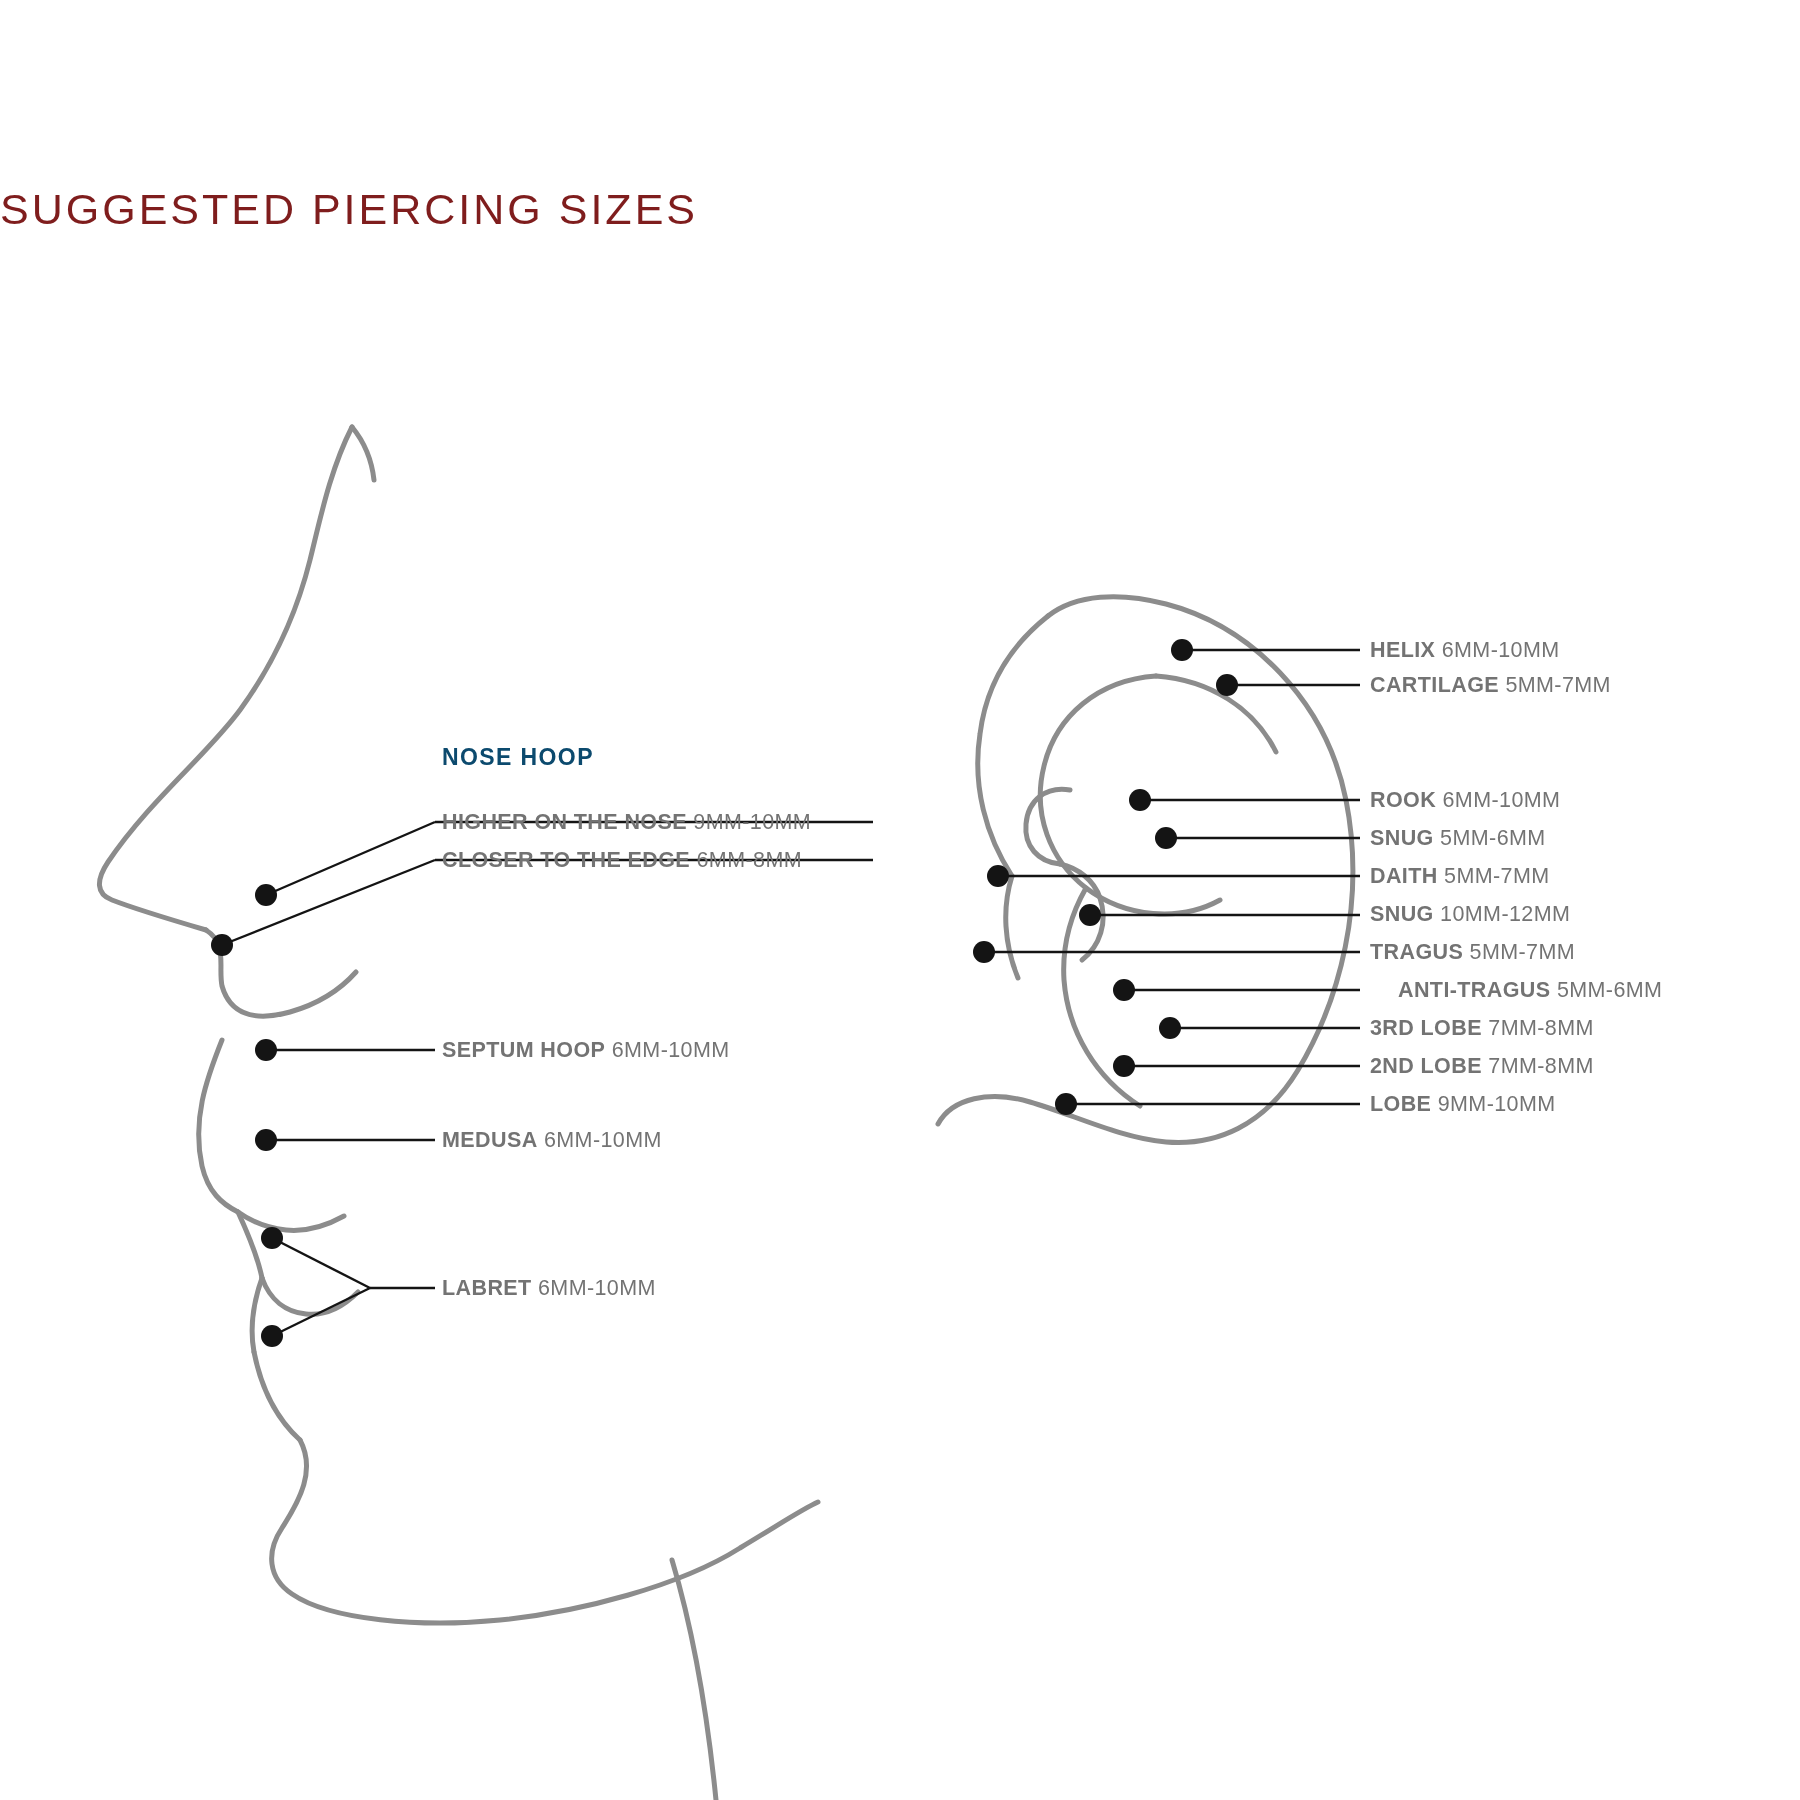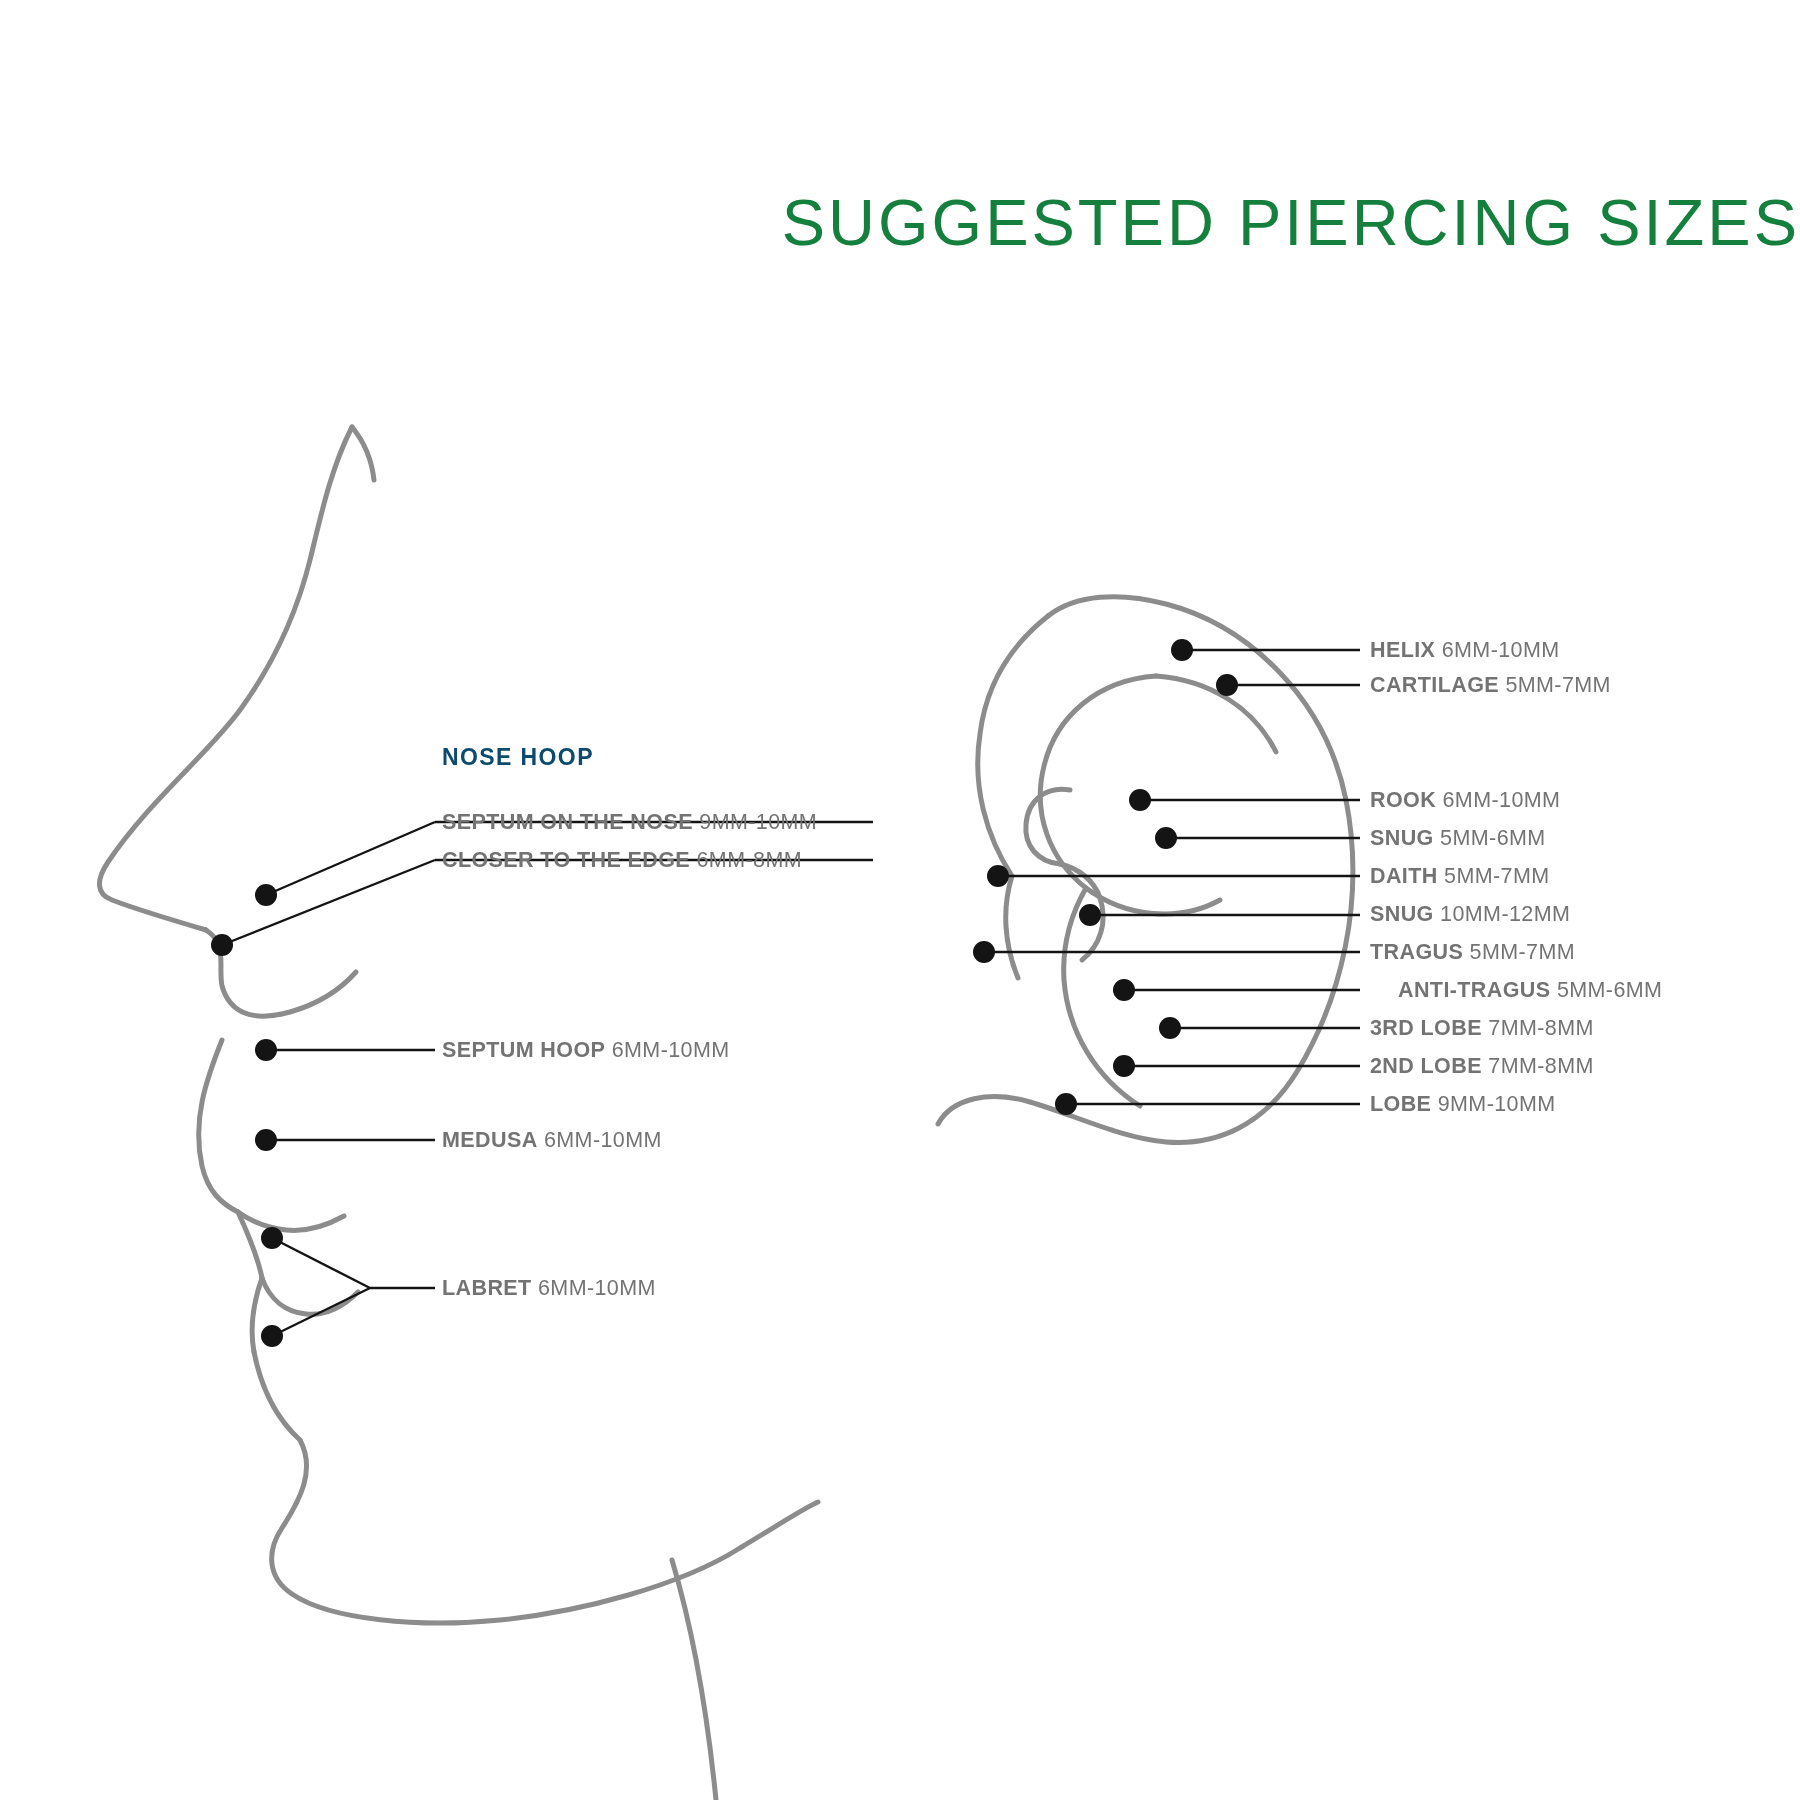--- a/index.html
+++ b/index.html
@@ -13,25 +13,25 @@
     height: 1800px;
     background: #ffffff;
     font-family: "Liberation Sans", sans-serif;
     overflow: hidden;
   }
   #title {
     position: absolute;
     top: 185px;
     left: 0;
     width: 1800px;
-    text-align: right;
-    font-size: 65px;
+    text-align: left;
+    font-size: 43px;
     letter-spacing: 3px;
     font-weight: 400;
-    color: #15803d;
+    color: #7f1d1d;
   }
   svg.art {
     position: absolute;
     top: 0;
     left: 0;
     width: 1800px;
     height: 1800px;
   }
   .label {
     position: absolute;
@@ -136,21 +136,21 @@
       <circle cx="1124" cy="990" r="11"></circle>
       <circle cx="1170" cy="1028" r="11"></circle>
       <circle cx="1124" cy="1066" r="11"></circle>
       <circle cx="1066" cy="1104" r="11"></circle>
     </g>
   </svg>
 
   <div class="section-head" style="left:442px; top:744px;">NOSE HOOP</div>
 
   <div class="label" style="left:442px; top:812px;">
-    <span class="nm">SEPTUM ON THE NOSE</span>
+    <span class="nm">HIGHER ON THE NOSE</span>
     <span class="sz">9MM-10MM</span>
   </div>
   <div class="label" style="left:442px; top:850px;">
     <span class="nm">CLOSER TO THE EDGE</span>
     <span class="sz">6MM-8MM</span>
   </div>
   <div class="label" style="left:442px; top:1040px;text-align:center;">
     <span class="nm">SEPTUM HOOP</span>
     <span class="sz">6MM-10MM</span>
   </div>

